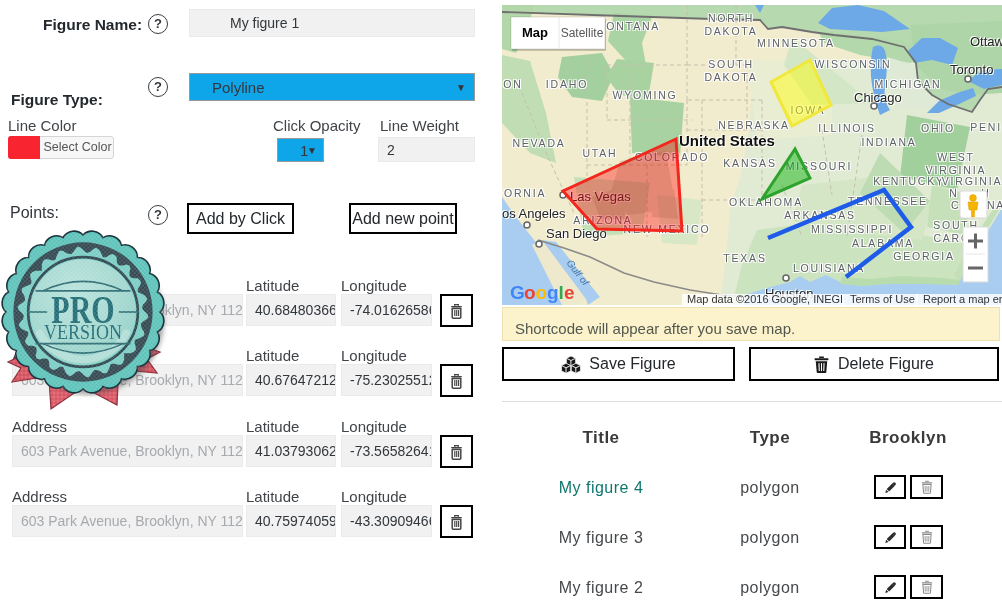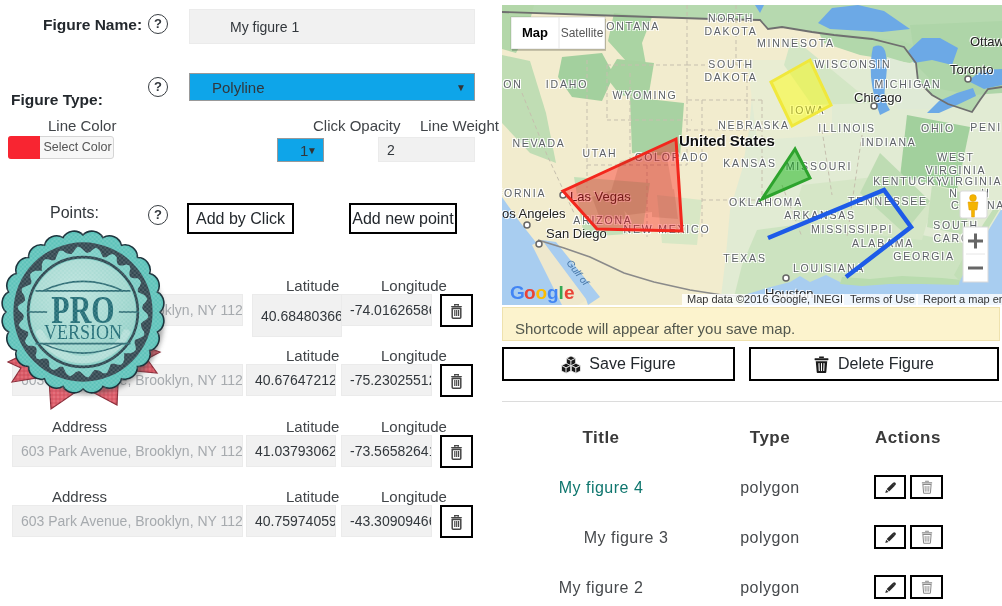--- a/index.html
+++ b/index.html
@@ -1,32 +1,32 @@
 <!DOCTYPE html>
 <html><head>
 <meta charset="utf-8">
 <style>
 * { margin:0; padding:0; box-sizing:border-box; }
 html,body { width:1002px; height:606px; background:#fff; font-family:"Liberation Sans",sans-serif; overflow:hidden; }
 .abs { position:absolute; }
-.lbl { position:absolute; font-size:15px; color:#404448;margin-left:40px; }
+.lbl { position:absolute; font-size:15px; color:#404448; }
 .blbl { position:absolute; font-size:15px; font-weight:bold; color:#23282d; }
 .help { position:absolute; width:20px; height:20px; border:1.5px solid #383d42; border-radius:50%; font-size:13px; font-weight:bold; color:#32373c; text-align:center; line-height:17px; }
 .inp { position:absolute; background:#f1f1f1; border:1px solid #ebebeb; font-size:14px; color:#32373c; padding:0 8px; display:flex; align-items:center; overflow:hidden; white-space:nowrap; font-family:"Liberation Sans",sans-serif; }
 .ph { color:#a6aaae; }
 .btn { position:absolute; background:#fff; border:2px solid #000; color:#23282d; font-size:16px; display:flex; align-items:center; justify-content:center; font-family:"Liberation Sans",sans-serif; }
 .sel { position:absolute; background:#0ea5e9; border:1px solid #999; font-size:15px; color:#32373c; display:flex; align-items:center; padding:0 22px; }
 .sel .ar { position:absolute; right:8px; font-size:10px; color:#333; }
 </style>
 </head>
 <body>
 
 <div class="blbl" style="left:11px;top:16px;font-size:15.5px;margin-left:32px;">Figure Name:</div>
 <div class="help" style="left:148px;top:14px;">?</div>
-<div class="inp" style="left:189px;top:9px;width:286px;height:35px;padding-left:40px;">My figure 1</div>
+<div class="inp" style="left:189px;top:9px;width:286px;height:28px;padding-left:40px;">My figure 1</div>
 
 <div class="blbl" style="left:11px;top:79px;font-size:15.5px;margin-top:12px;">Figure Type:</div>
 <div class="help" style="left:148px;top:77px;">?</div>
 <div class="sel" style="left:189px;top:73px;width:286px;height:28px;">Polyline<span class="ar">▼</span></div>
 
 <div class="lbl" style="left:8px;top:117px;">Line Color</div>
 <div class="abs" style="left:8px;top:136px;width:106px;height:23px;border:1px solid #d5d5d5;border-radius:3px;background:#f7f7f7;">
   <div class="abs" style="left:-1px;top:-1px;width:32px;height:23px;background:#f82531;border-radius:3px 0 0 3px;"></div>
   <div class="abs" style="left:32px;top:0;width:73px;height:21px;font-size:12.5px;color:#555;text-align:center;line-height:21px;">Select Color</div>
 </div>
@@ -40,21 +40,21 @@
 <div class="lbl" style="left:10px;top:204px;font-size:16px;color:#32373c;">Points:</div>
 <div class="help" style="left:148px;top:205px;">?</div>
 <div class="btn" style="left:187px;top:203px;width:107px;height:31px;">Add by Click</div>
 <div class="btn" style="left:349px;top:203px;width:108px;height:31px;">Add new point</div>
 
 <div id="rows">
     <div class="lbl" style="left:12px;top:277px;">Address</div>
     <div class="lbl" style="left:246px;top:277px;">Latitude</div>
     <div class="lbl" style="left:341px;top:277px;">Longitude</div>
     <div class="inp ph" style="left:12px;top:294px;width:231px;height:32px;">603 Park Avenue, Brooklyn, NY 11238</div>
-    <div class="inp" style="left:252px;top:294px;width:90px;height:43px;">40.68480366</div>
+    <div class="inp" style="left:246px;top:294px;width:90px;height:32px;">40.68480366</div>
     <div class="inp" style="left:341px;top:294px;width:91px;height:32px;">-74.01626586</div>
     <div class="btn" style="left:440px;top:294px;width:33px;height:33px;">
       <svg width="15" height="16" viewBox="0 0 15 16">
         <g fill="#454545">
           <path d="M1.8,3 L13.2,3 L12.1,4.6 L2.9,4.6 Z"></path>
           <path d="M5,1 h5 v1.8 h-1.5 v-0.6 h-2 v0.6 H5 z"></path>
           <path d="M3.2,5.4 h8.6 v8.9 a0.9,0.9 0 0 1 -0.9,0.9 H4.1 a0.9,0.9 0 0 1 -0.9,-0.9 Z" fill="none" stroke="#454545" stroke-width="1.5"></path>
           <rect x="5.2" y="7" width="1.2" height="6"></rect>
           <rect x="7.1" y="7" width="1.2" height="6"></rect>
           <rect x="9.0" y="7" width="1.2" height="6"></rect>
@@ -342,21 +342,21 @@
         </g>
       </g>
     </svg>
   Delete Figure</div>
 
 <div class="abs" style="left:502px;top:401px;width:500px;height:1px;background:#dcdcdc;"></div>
 
 <div id="table">
     <div class="abs" style="left:551px;top:428px;width:100px;text-align:center;font-size:17px;font-weight:bold;color:#3a3a3a;letter-spacing:0.5px;">Title</div>
     <div class="abs" style="left:720px;top:428px;width:100px;text-align:center;font-size:17px;font-weight:bold;color:#3a3a3a;letter-spacing:0.5px;">Type</div>
-    <div class="abs" style="left:858px;top:428px;width:100px;text-align:center;font-size:17px;font-weight:bold;color:#3a3a3a;letter-spacing:0.5px;">Actions</div>
+    <div class="abs" style="left:858px;top:428px;width:100px;text-align:center;font-size:17px;font-weight:bold;color:#3a3a3a;letter-spacing:0.5px;">Brooklyn</div>
     <div class="abs" style="left:551px;top:479px;width:100px;text-align:center;font-size:16px;color:#0f766e;letter-spacing:0.5px;">My figure 4</div>
     <div class="abs" style="left:720px;top:479px;width:100px;text-align:center;font-size:16px;color:#46494c;letter-spacing:0.5px;">polygon</div>
     <div class="btn" style="left:874px;top:475px;width:32px;height:24px;">
       <svg width="15" height="15" viewBox="0 0 15 15">
         <g fill="#2b2b2b">
           <path d="M2.3,12.9 L3.1,9.7 L5.5,12.1 Z"></path>
           <path d="M3.7,9.1 L9.5,3.3 L11.9,5.7 L6.1,11.5 Z"></path>
           <path d="M10.1,2.7 a1.6,1.6 0 0 1 2.3,2.3 l-0.7,0.7 -2.3,-2.3 z"></path>
         </g>
       </svg>
@@ -368,21 +368,21 @@
           <rect x="4.7" y="0.8" width="4.6" height="1.2" rx="0.4"></rect>
           <path d="M2.2 5 h9.6 l-0.8 9.6 a0.7 0.7 0 0 1 -0.7 0.6 H3.7 a0.7 0.7 0 0 1 -0.7 -0.6 z" fill="none" stroke="#8a8a8a" stroke-width="1.2"></path>
           <g stroke="#8a8a8a" stroke-width="1">
             <line x1="4.8" y1="6.8" x2="5" y2="13.4"></line>
             <line x1="7" y1="6.8" x2="7" y2="13.4"></line>
             <line x1="9.2" y1="6.8" x2="9" y2="13.4"></line>
           </g>
         </g>
       </svg>
     </div>
-    <div class="abs" style="left:551px;top:529px;width:100px;text-align:center;font-size:16px;color:#46494c;letter-spacing:0.5px;margin-left:25px;">My figure 3</div>
+    <div class="abs" style="left:551px;top:529px;width:100px;text-align:center;font-size:16px;color:#46494c;letter-spacing:0.5px;">My figure 3</div>
     <div class="abs" style="left:720px;top:529px;width:100px;text-align:center;font-size:16px;color:#46494c;letter-spacing:0.5px;">polygon</div>
     <div class="btn" style="left:874px;top:525px;width:32px;height:24px;">
       <svg width="15" height="15" viewBox="0 0 15 15">
         <g fill="#2b2b2b">
           <path d="M2.3,12.9 L3.1,9.7 L5.5,12.1 Z"></path>
           <path d="M3.7,9.1 L9.5,3.3 L11.9,5.7 L6.1,11.5 Z"></path>
           <path d="M10.1,2.7 a1.6,1.6 0 0 1 2.3,2.3 l-0.7,0.7 -2.3,-2.3 z"></path>
         </g>
       </svg>
     </div>

